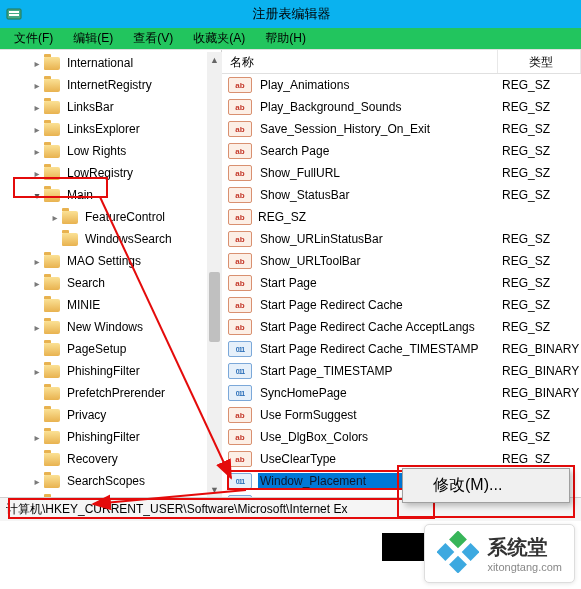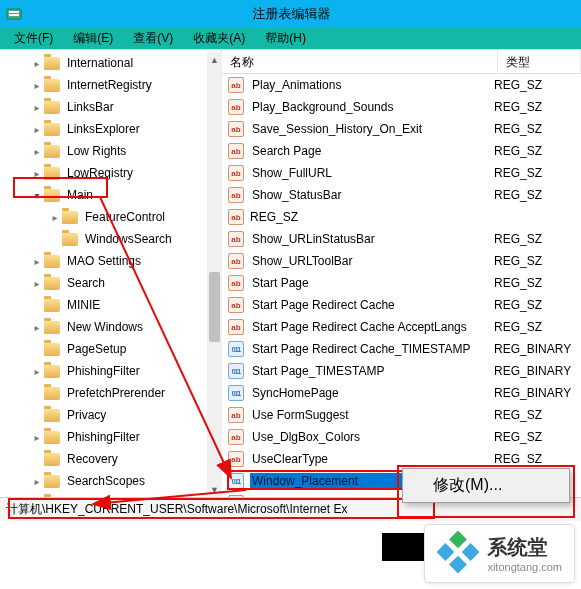--- a/index.html
+++ b/index.html
@@ -17,21 +17,21 @@
   height: 28px;
   display: flex;
   align-items: center;
   color: #000;
   padding: 10px 6px;
   font-size: 13px;
 }
 .title-icon { width: 16px; height: 16px; margin-right: 6px; }
 .title-text { flex: 1; text-align: center; padding-right: 20px; }
 .menu-bar {
-  background: #14b8a6;
+  background: #22c55e;
   height: 22px;
   display: flex;
   align-items: center;
   padding: 0 4px;
   border-bottom: 1px solid #e0e0e0;
 }
 .menu-item {
   padding: 2px 10px;
   cursor: default;
 }
@@ -84,37 +84,38 @@
 .tree-label { padding: 1px 3px; }
 .list-panel {
   flex: 1;
   overflow: hidden;
   background: #fff;
 }
 .list-header {
   display: flex;
   height: 24px;
   border-bottom: 1px solid #e0e0e0;
+  gap: 23px;
 }
 .list-header div {
   padding: 4px 8px;
   font-size: 12px;
   border-right: 1px solid #e8e8e8;
 }
 .col-name { width: 276px; }
 .col-type { flex: 1; }
 .list-body { }
 .list-row {
   display: flex;
   align-items: center;
   height: 22px;
   padding-left: 6px;
 }
 .val-icon {
-  width: 16px;
+  width: 24px;
   height: 16px;
   margin-right: 6px;
   display: inline-flex;
   align-items: center;
   justify-content: center;
   font-size: 8px;
   font-weight: bold;
   border: 1px solid;
   border-radius: 2px;
 }

